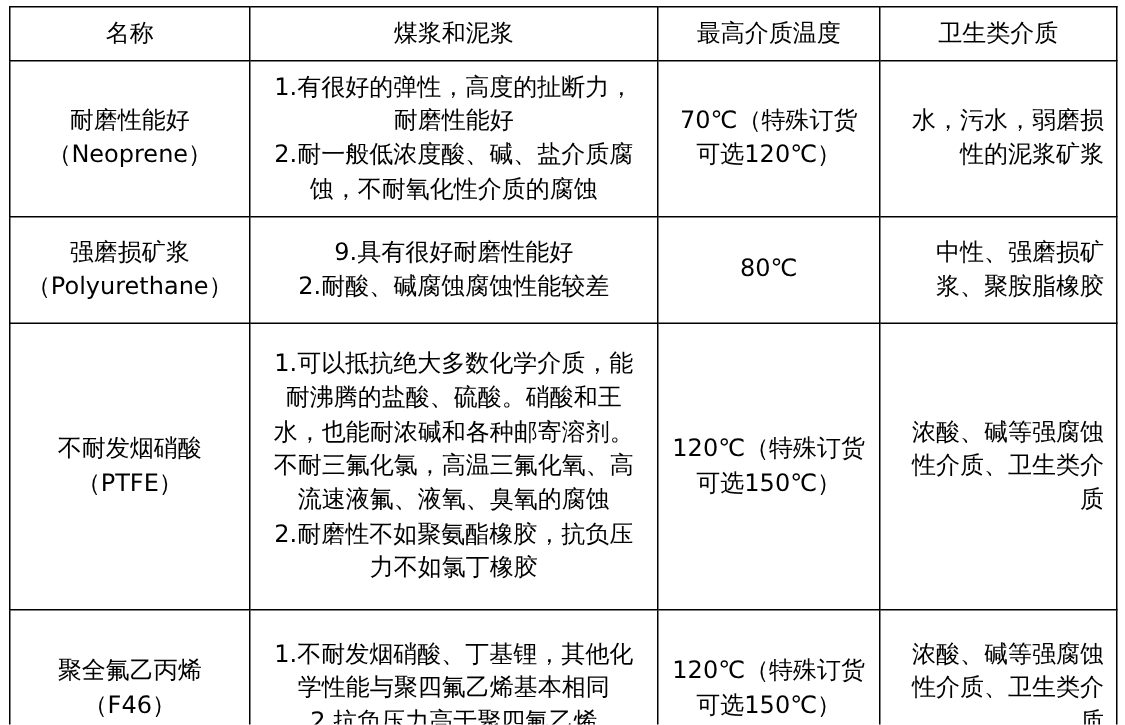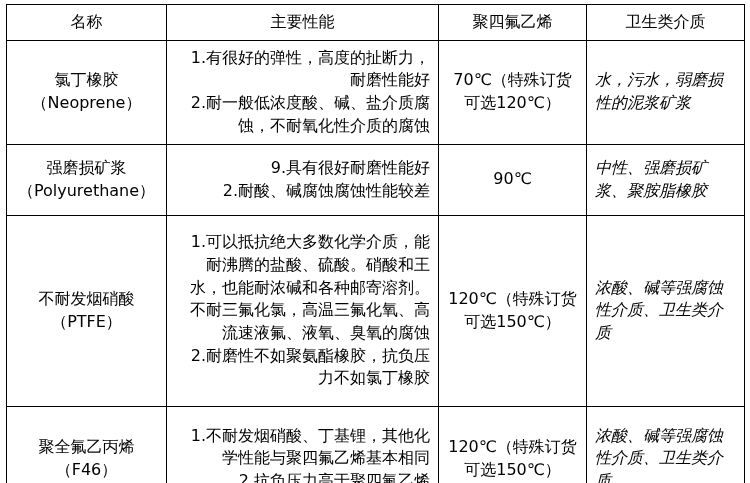--- a/index.html
+++ b/index.html
@@ -43,71 +43,70 @@
   col.c0 { width: 160px; }
   col.c1 { width: 272px; }
   col.c2 { width: 148px; }
   col.c3 { width: 158px; }
 
   td.name {
     text-align: center;
     white-space: pre-line;
   }
   td.perf {
-    text-align: right;
+    text-align: center;
     white-space: pre-line;
   }
   td.temp {
     text-align: center;
     white-space: pre-line;
   }
   td.scope {
-    text-align: left;
+    text-align: right;
     white-space: pre-line;
-    font-style: italic;
   }
   .row-neoprene td { height: 86px; }
   .row-pu td { height: 58px; }
   .row-ptfe td { height: 178px; }
   .row-f46 td { height: 92px; }
 </style>
 </head>
 <body>
 
 <div class="sheet">
   <table class="spec">
     <colgroup>
       <col class="c0">
         <col class="c1">
         <col class="c2">
         <col class="c3">
     </colgroup>
     <thead>
       <tr>
         <th>名称</th>
-        <th>主要性能</th>
-        <th>聚四氟乙烯</th>
+        <th>煤浆和泥浆</th>
+        <th>最高介质温度</th>
         <th>卫生类介质</th>
       </tr>
     </thead>
     <tbody>
       <tr class="row-neoprene">
-        <td class="name">氯丁橡胶
+        <td class="name">耐磨性能好
 （Neoprene）</td>
         <td class="perf">1.有很好的弹性，高度的扯断力，耐磨性能好
 2.耐一般低浓度酸、碱、盐介质腐蚀，不耐氧化性介质的腐蚀</td>
         <td class="temp">70℃（特殊订货可选120℃）</td>
         <td class="scope">水，污水，弱磨损性的泥浆矿浆</td>
       </tr>
       <tr class="row-pu">
         <td class="name">强磨损矿浆
 （Polyurethane）</td>
         <td class="perf">9.具有很好耐磨性能好
 2.耐酸、碱腐蚀腐蚀性能较差</td>
-        <td class="temp">90℃</td>
+        <td class="temp">80℃</td>
         <td class="scope">中性、强磨损矿浆、聚胺脂橡胶</td>
       </tr>
       <tr class="row-ptfe">
         <td class="name">不耐发烟硝酸
 （PTFE）</td>
         <td class="perf">1.可以抵抗绝大多数化学介质，能耐沸腾的盐酸、硫酸。硝酸和王水，也能耐浓碱和各种邮寄溶剂。不耐三氟化氯，高温三氟化氧、高流速液氟、液氧、臭氧的腐蚀
 2.耐磨性不如聚氨酯橡胶，抗负压力不如氯丁橡胶</td>
         <td class="temp">120℃（特殊订货可选150℃）</td>
         <td class="scope">浓酸、碱等强腐蚀性介质、卫生类介质</td>
       </tr>

